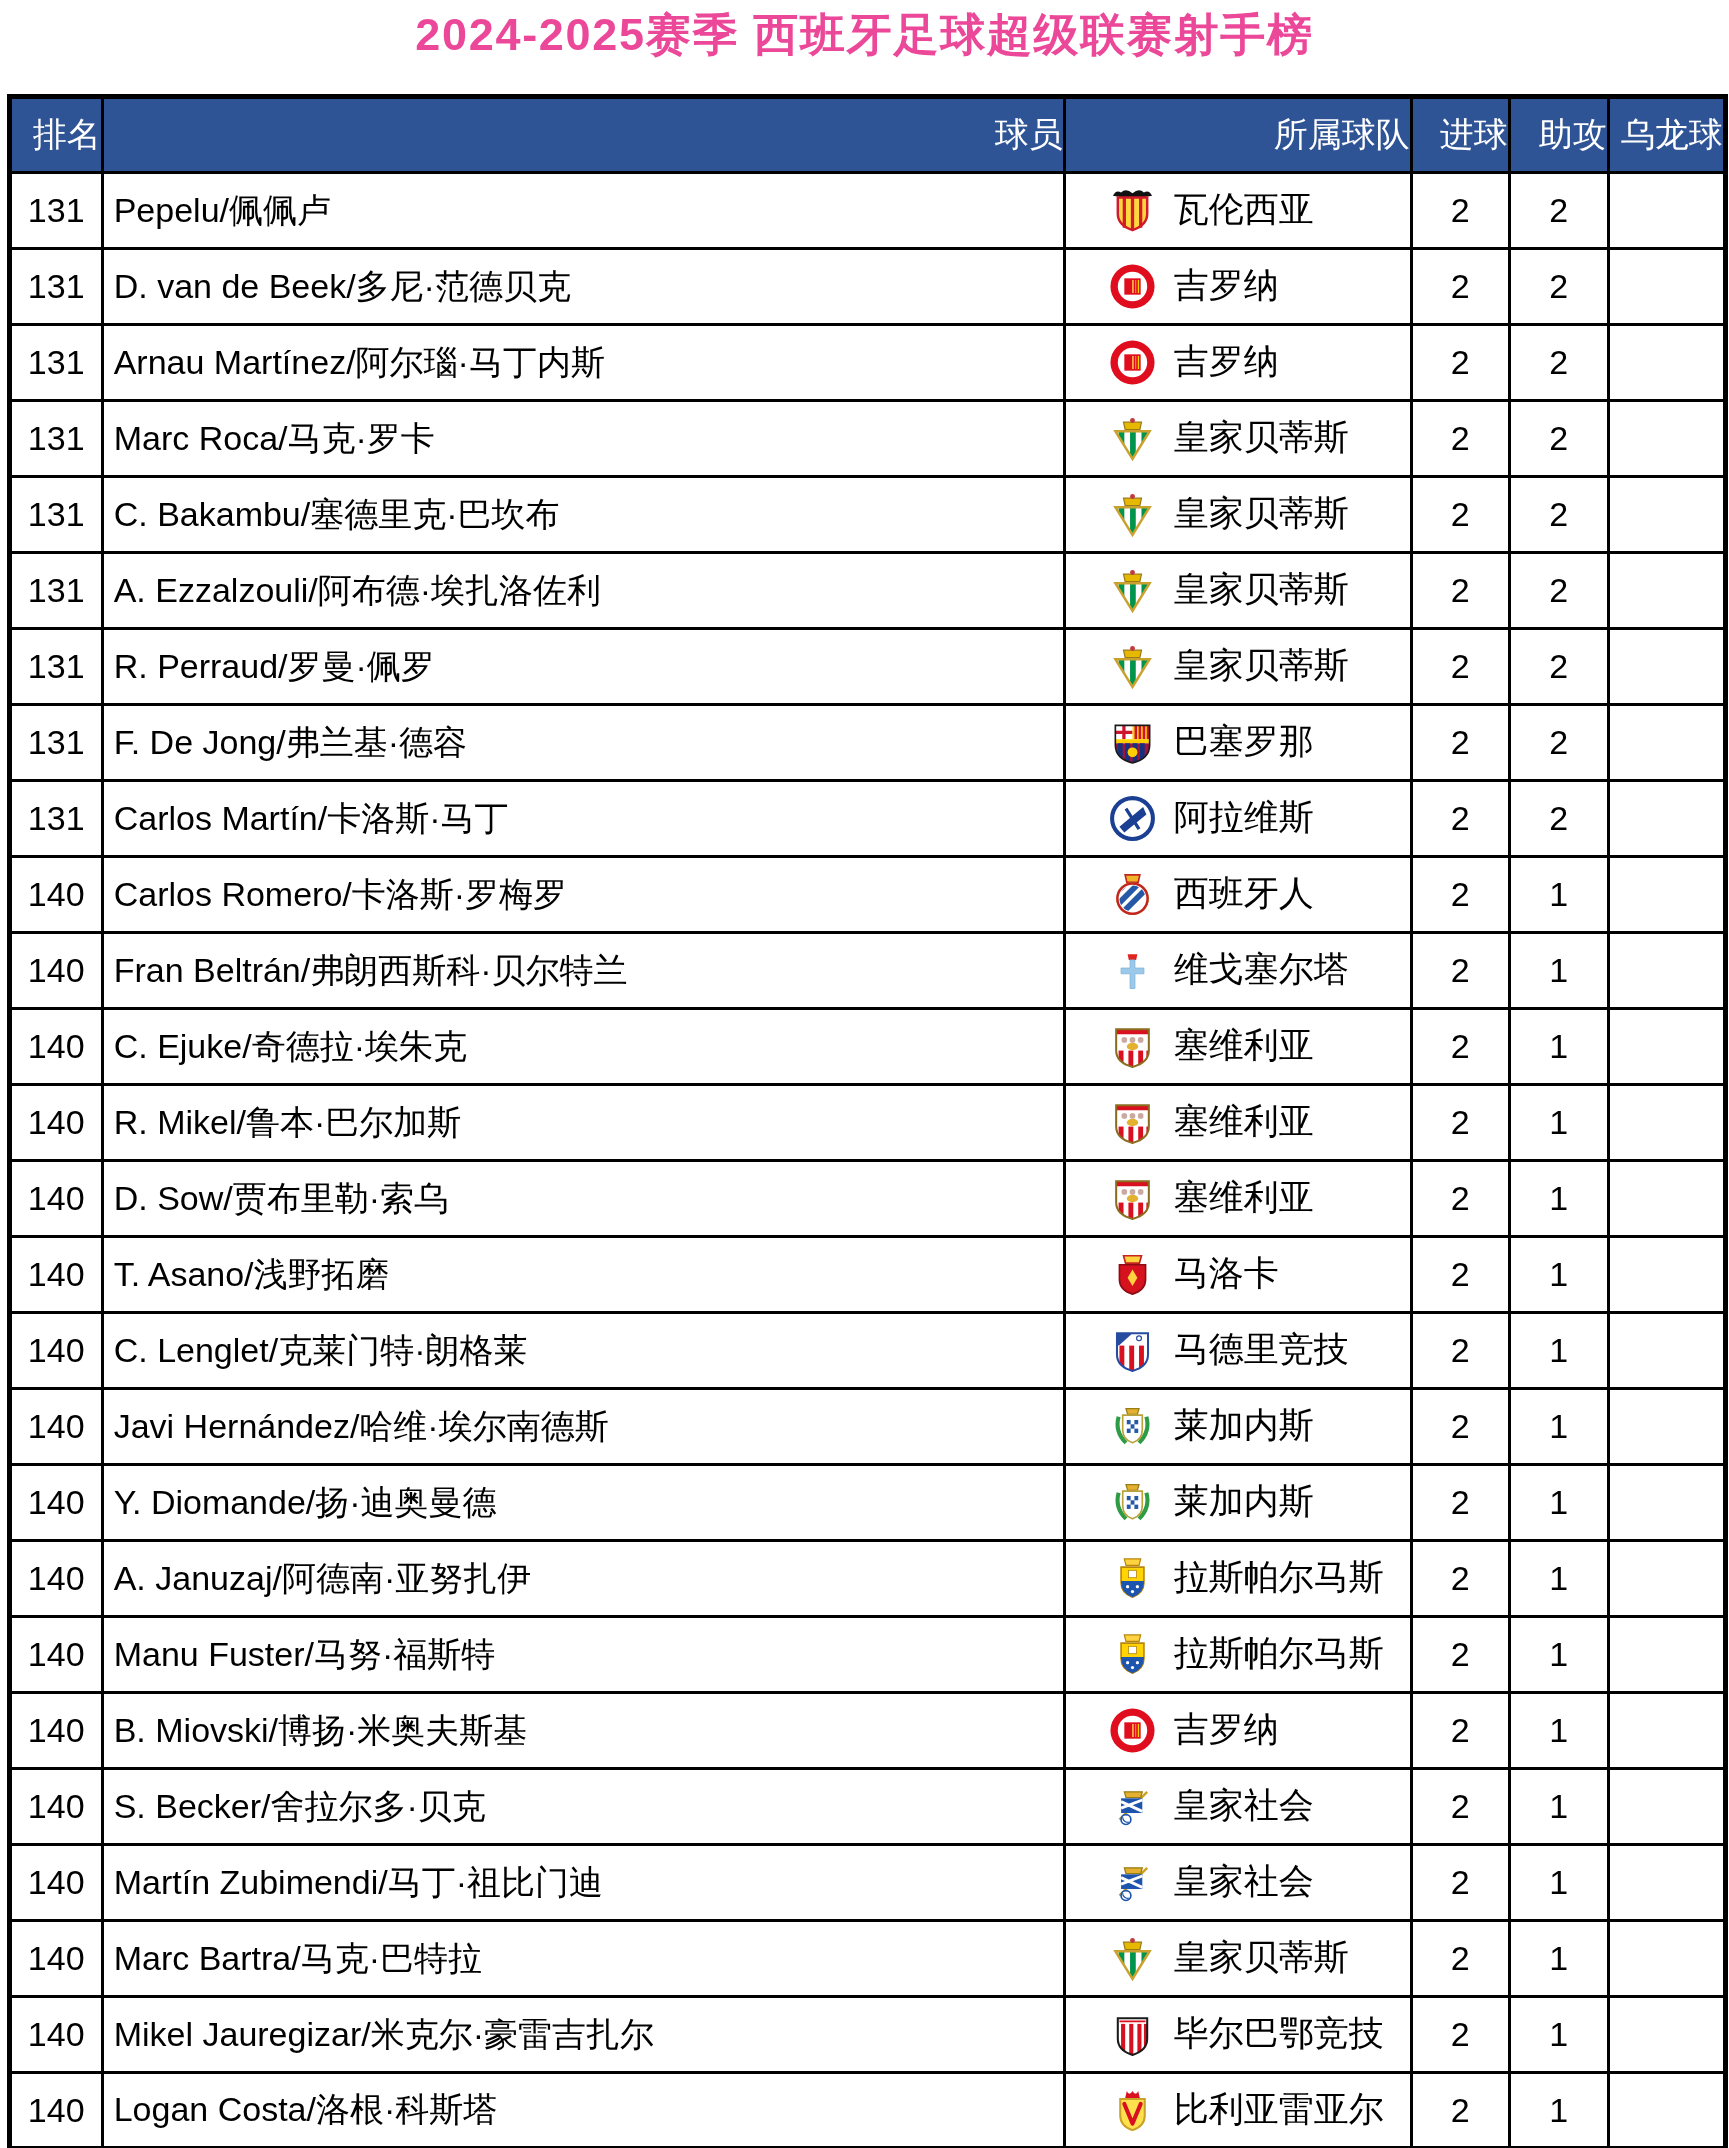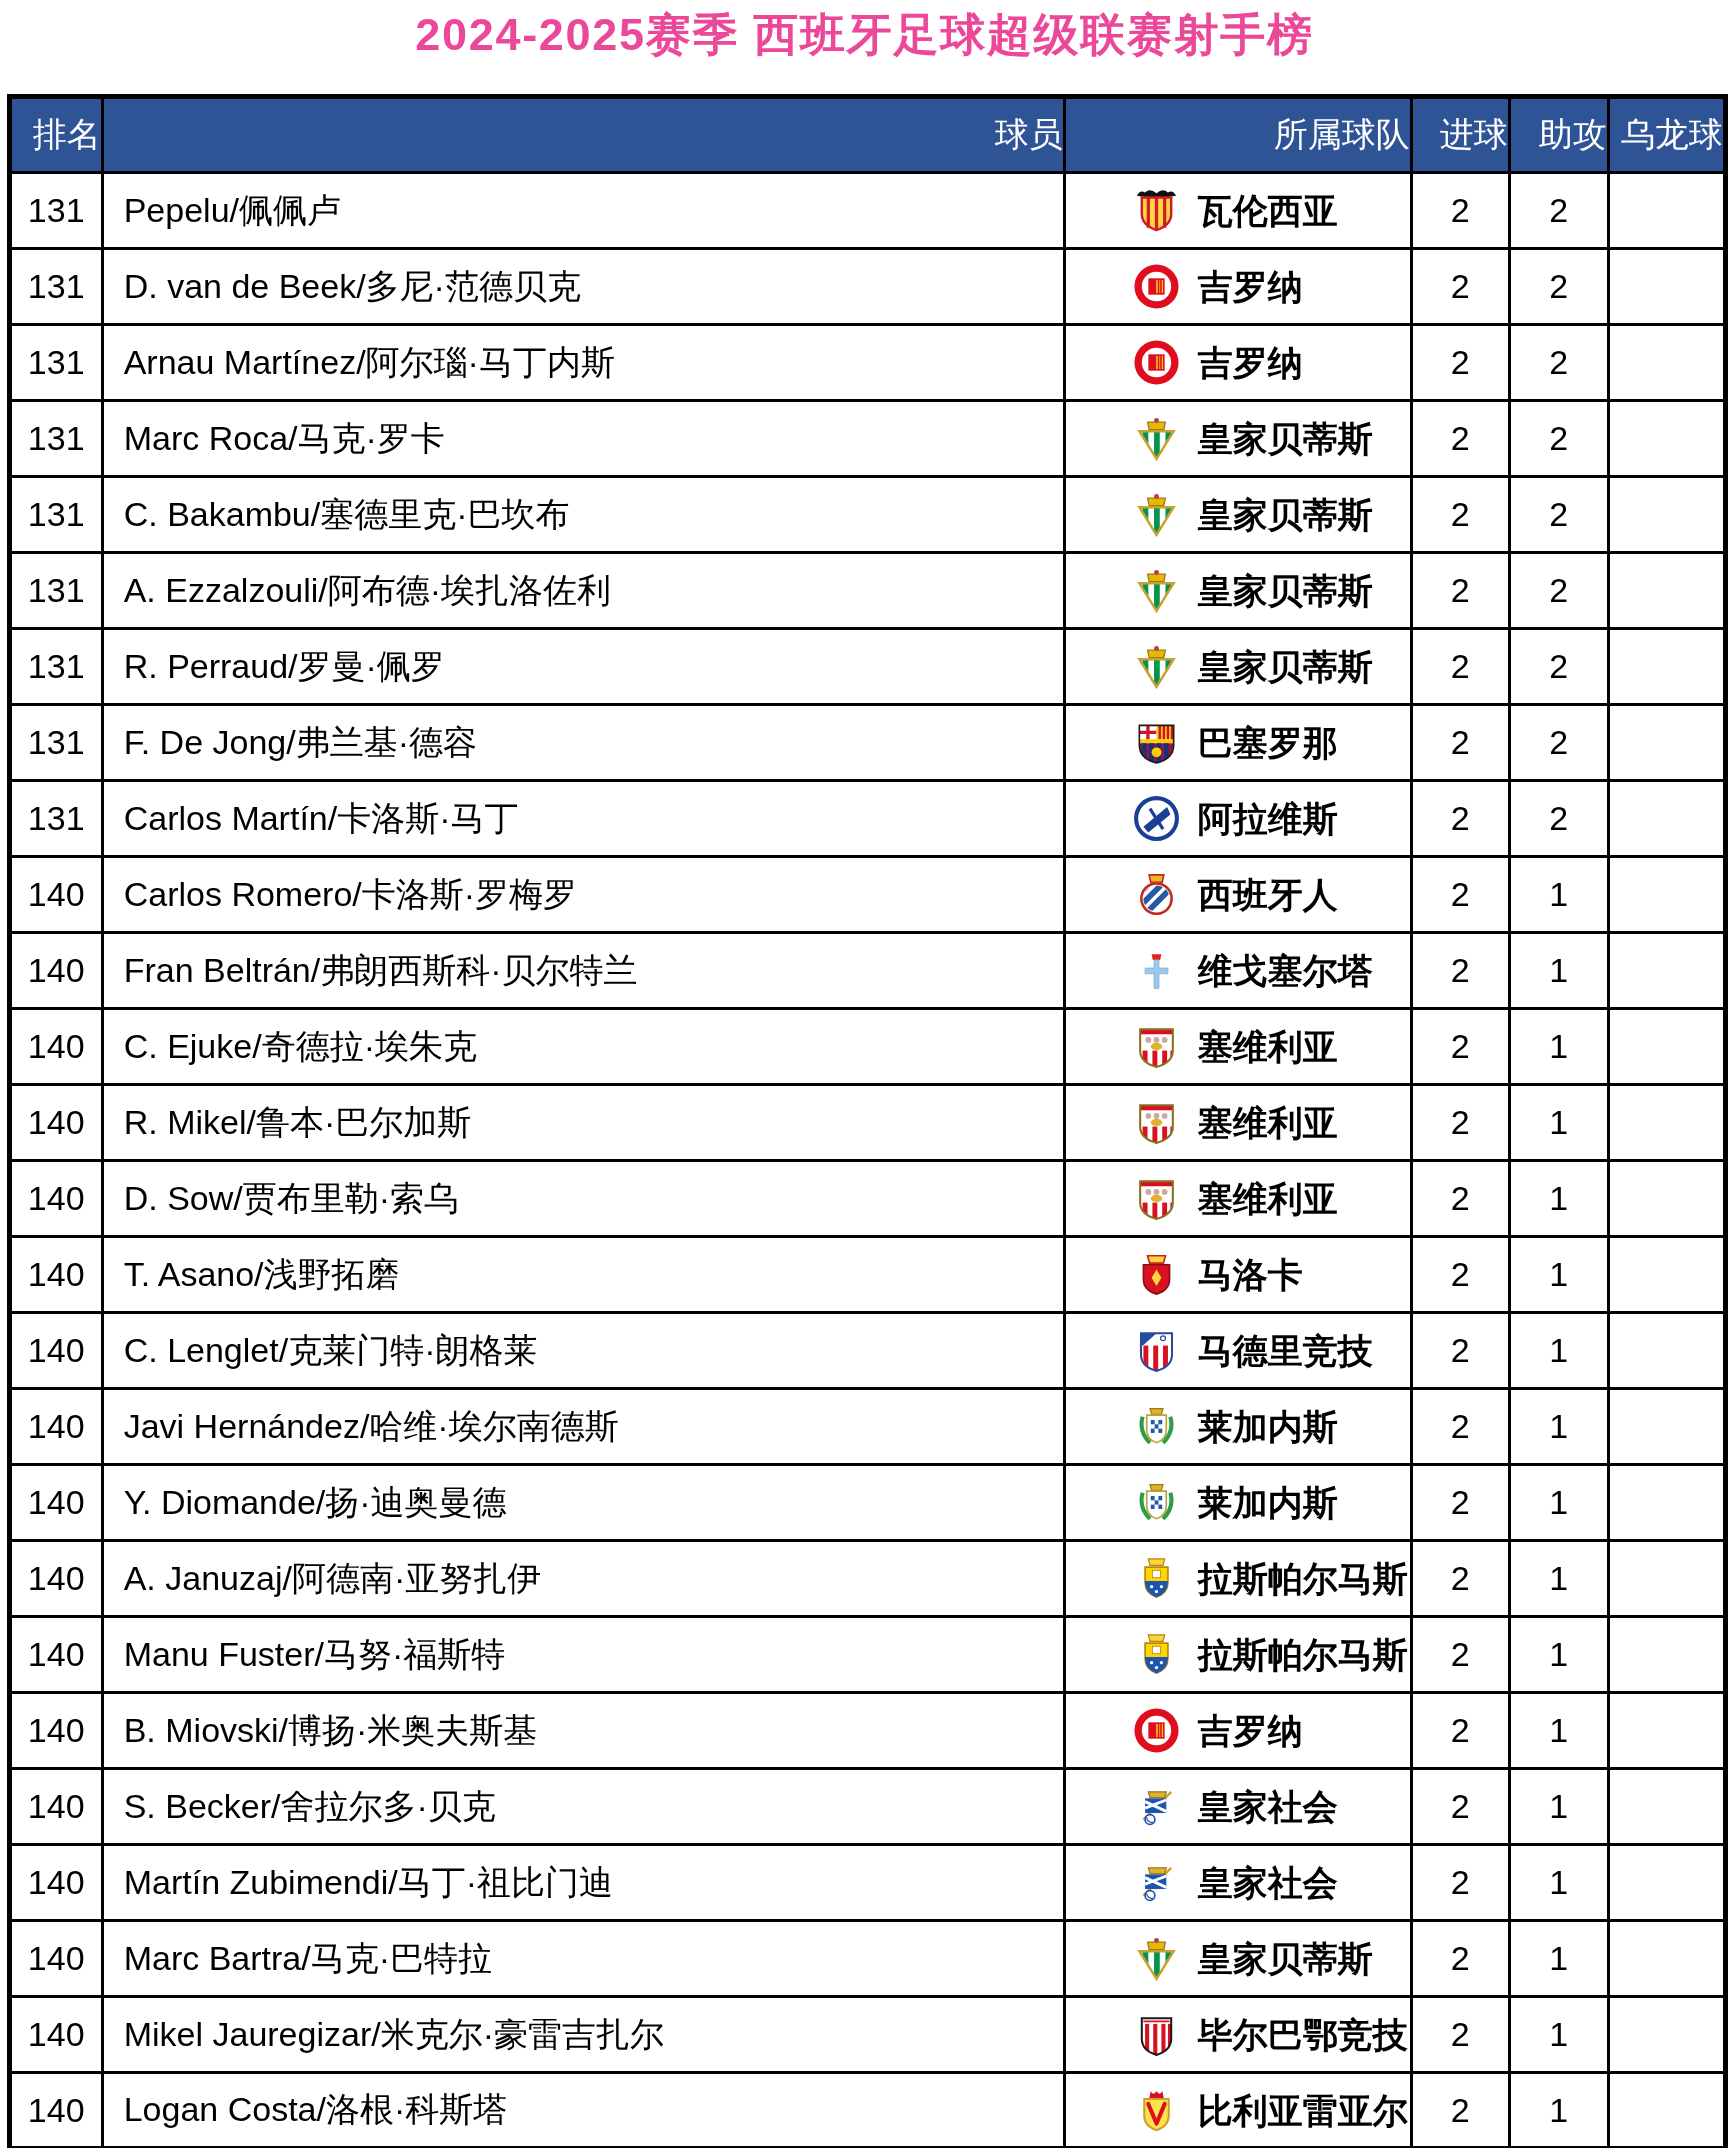--- a/index.html
+++ b/index.html
@@ -19,23 +19,23 @@
     border:5px solid var(--border);
   }
   th,td{border:3.4px solid var(--border);overflow:hidden;padding:0;}
   thead th{
     background:var(--header-bg);color:var(--header-text);
     font-size:34px;font-weight:400;height:72px;text-align:right;
   }
   tbody tr{height:76px;}
   tbody td{font-size:34px;vertical-align:middle;background:var(--row-bg);}
   .c-rank{text-align:center;}
-  .c-player{padding-left:20px;text-align:left;font-size:34px;}
+  .c-player{padding-left:10px;text-align:left;font-size:34px;}
   .c-goals,.c-assists,.c-own{text-align:center;}
-  .team-wrap{display:flex;align-items:flex-end;gap:17px;padding-left:66px;font-weight:bold;}
+  .team-wrap{display:flex;align-items:flex-start;gap:17px;padding-left:42px;}
   .logo{width:49px;height:49px;display:inline-flex;flex:0 0 49px;}
   .logo svg{width:100%;height:100%;display:block;}
   .tname{font-size:35px;white-space:nowrap;}
 </style>
 </head>
 <body style="--header-bg: #2F5496; --header-text: #FFFFFF; --border: #000000; --row-bg: #FFFFFF;">
 
 <div class="title" style="color: #ec4899;">2024-2025赛季 西班牙足球超级联赛射手榜</div>
 
 <table class="scorers">

